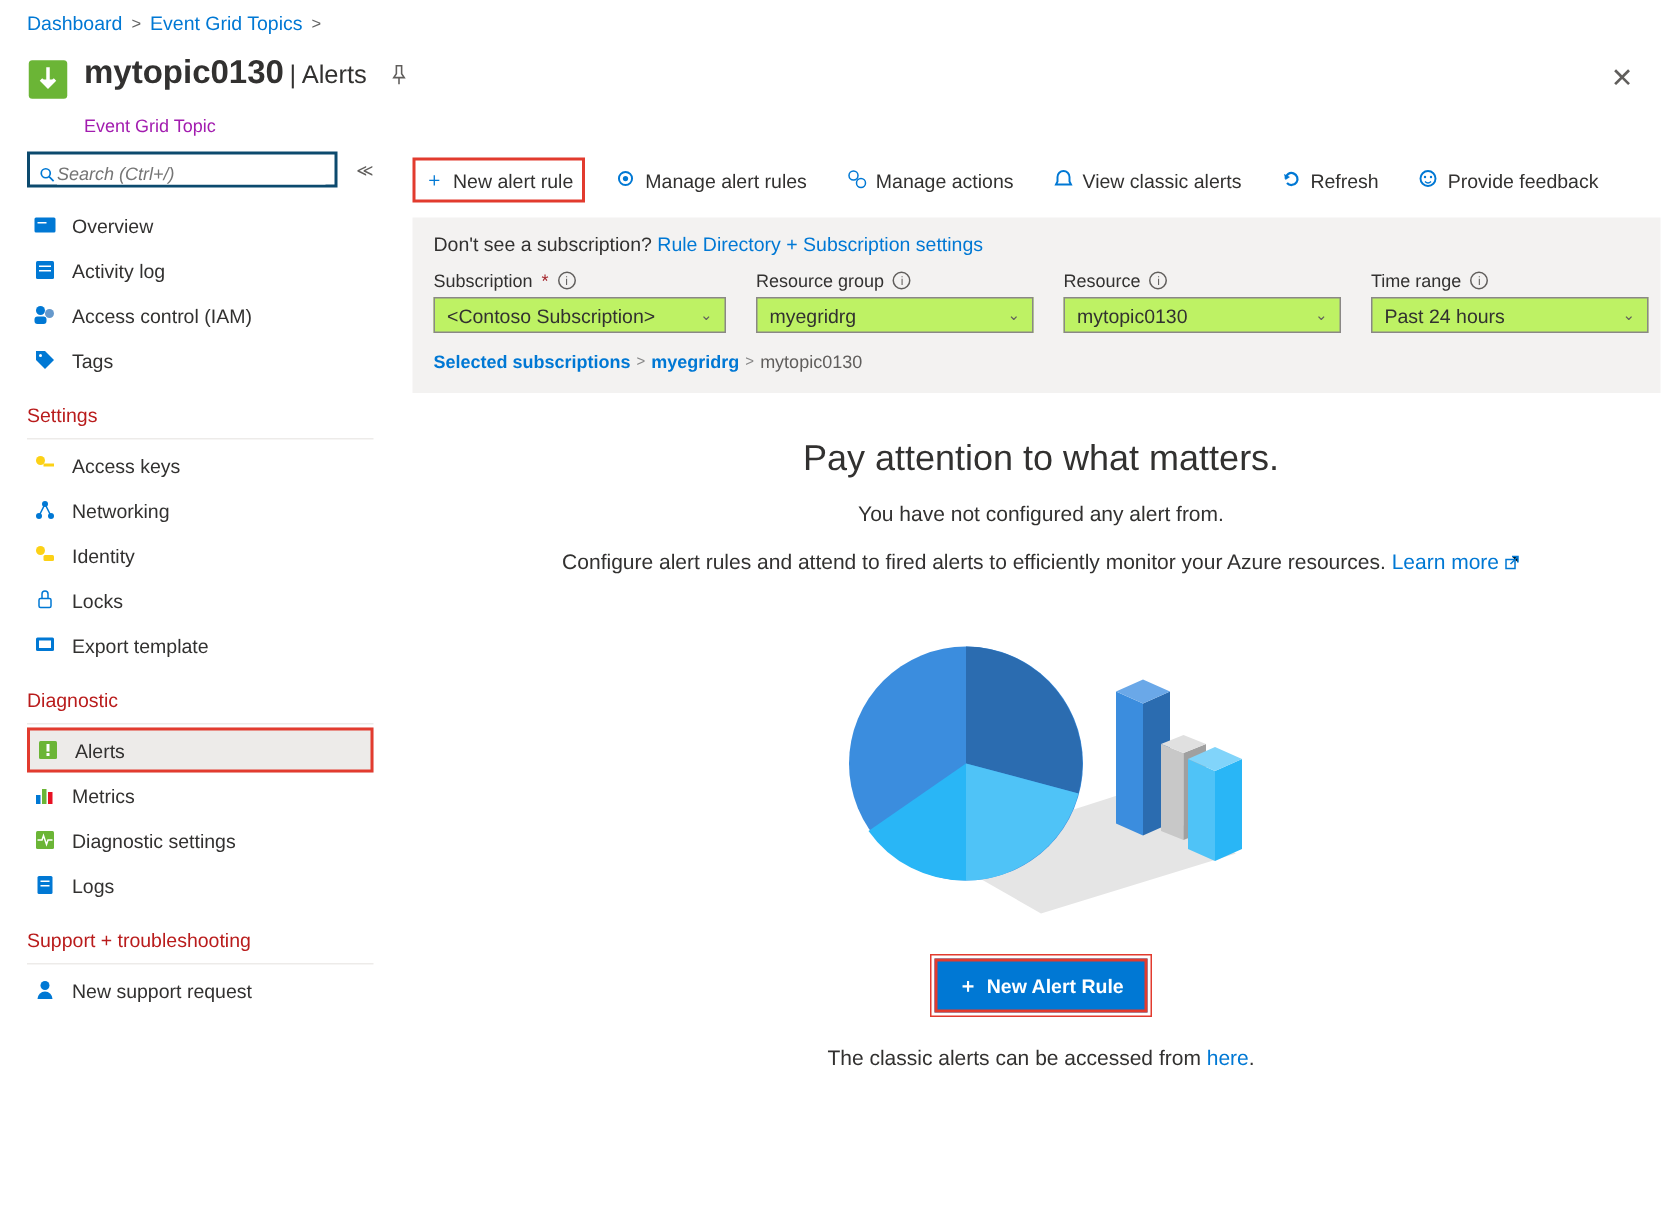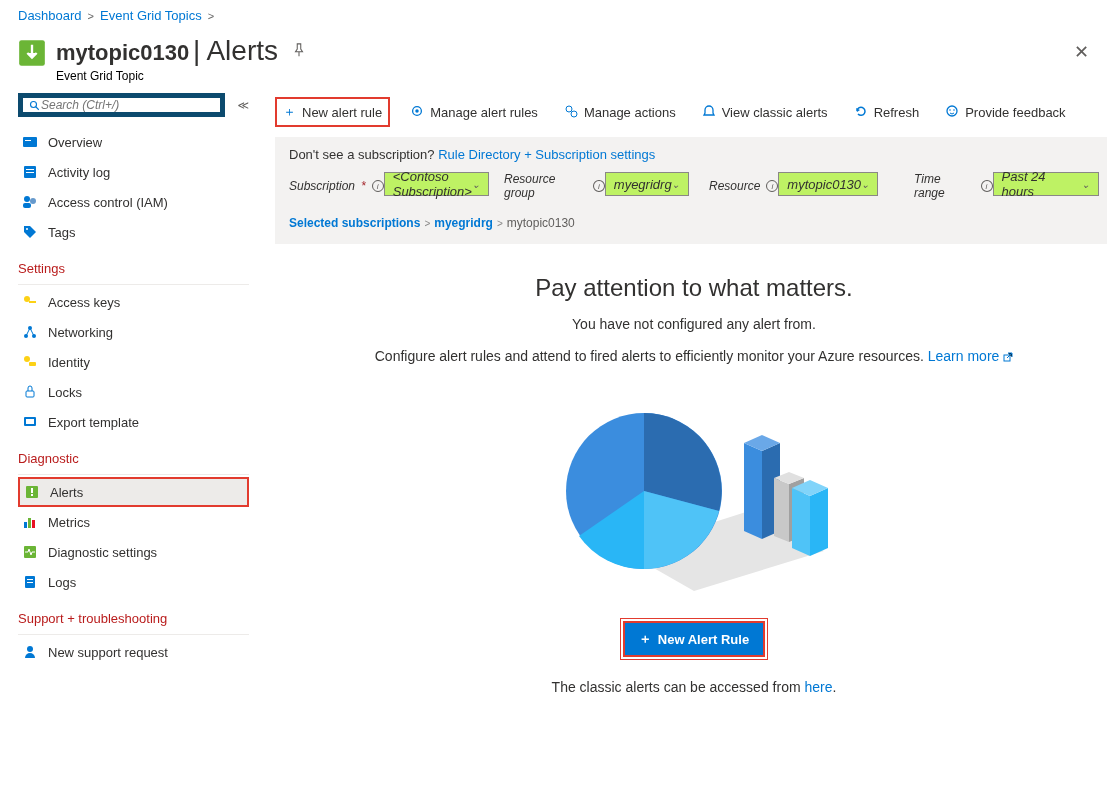--- a/index.html
+++ b/index.html
@@ -5,49 +5,49 @@
 * { box-sizing: border-box; margin: 0; padding: 0; }
 body { font-family: "Segoe UI", Arial, sans-serif; font-size: 13px; color: #323130; background: #fff; width: 1107px; }
 a { color: #0078d4; text-decoration: none; cursor: pointer; text-align: center; }
 
 .breadcrumb { padding: 8px 18px; display: flex; align-items: center; gap: 6px; font-size: 13px; }
 .breadcrumb .sep { color: #666; font-size: 11px; }
 
 .header { display: flex; align-items: flex-start; padding: 4px 18px 10px 18px; }
 .header-icon { width: 28px; height: 28px; margin-right: 10px; margin-top: 4px; }
 .header-title { font-size: 22px; font-weight: 600; }
-.header-sub { font-weight: 400; color: #323130; font-size: 28px; margin-top: 36px; }
-.header-type { font-size: 12px; color: #000000; margin-top: 2px; }
+.header-sub { font-weight: 400; color: #323130; font-size: 17px; margin-top: 36px; }
+.header-type { font-size: 12px; color: #a21caf; margin-top: 16px; }
 .pin { margin-left: 14px; margin-top: 8px; cursor: pointer; color: #605e5c; }
 .close { margin-left: auto; margin-top: 6px; cursor: pointer; color: #605e5c; font-size: 18px; }
 
 .body { display: flex; }
 .sidebar { width: 265px; padding: 0 16px 0 18px; flex-shrink: 0; }
 .search-row { display: flex; align-items: center; }
-.search { display: flex; align-items: flex-end; border: 5px solid #0c4a6e; height: 24px; padding: 0 6px; flex: 1; }
+.search { display: flex; align-items: flex-end; border: 2px solid #0c4a6e; height: 24px; padding: 0 6px; flex: 1; }
 .search input { border: none; outline: none; font-size: 12px; flex: 1; font-style: italic; }
 .collapse { margin-left: 12px; color: #605e5c; cursor: pointer; font-size: 11px; }
 
 .nav-item { display: flex; align-items: center; padding: 7px 4px; cursor: pointer; }
 .nav-icon { width: 16px; height: 16px; margin-right: 10px; display: flex; align-items: center; justify-content: center; }
 .nav-group { font-weight: 400; color: #b91c1c; padding: 14px 0 6px 0; font-size: 13px; }
 .nav-divider { border-bottom: 1px solid #edebe9; margin: 2px 0; }
 
 .selected { background: #edebe9; border: 2px solid #e23b2e; padding: 5px 4px; }
 
 .main { flex: 1; padding: 0 16px 0 10px; }
 .toolbar { display: flex; align-items: center; gap: 14px; padding: 4px 0 10px 0; font-size: 13px; }
 .tb-btn { display: flex; align-items: center; gap: 6px; cursor: pointer; padding: 4px 6px; }
 .tb-btn .ic { color: #0078d4; }
 .highlighted { border: 2px solid #e23b2e; }
 
 .info-bar { background: #f3f2f1; padding: 10px 14px 14px 14px; }
 .info-line { font-size: 13px; margin-bottom: 10px; }
 .filters { display: flex; gap: 20px; }
-.filt { display: flex; flex-direction: row; font-style: italic; }
+.filt { display: flex; flex-direction: column; }
 .filt-label { font-size: 12px; margin-bottom: 4px; display: flex; align-items: center; gap: 6px; }
 .req { color: #a4262c; }
 .info-ic { width: 12px; height: 12px; border: 1px solid #605e5c; border-radius: 50%; display: inline-flex; align-items: center; justify-content: center; font-size: 8px; color: #605e5c; }
 .dd { background: #bef264; border: 1px solid #8a8886; height: 24px; display: flex; align-items: center; padding: 0 8px; justify-content: space-between; cursor: pointer; }
 .chev { font-size: 10px; color: #605e5c; }
 .bc2 { margin-top: 12px; font-size: 12px; display: flex; gap: 4px; align-items: center; }
 .bc2 .b { font-weight: 600; color: #0078d4; }
 .bc2 .sep { color: #888; font-size: 10px; }
 .bc2 .last { color: #605e5c; }
 

